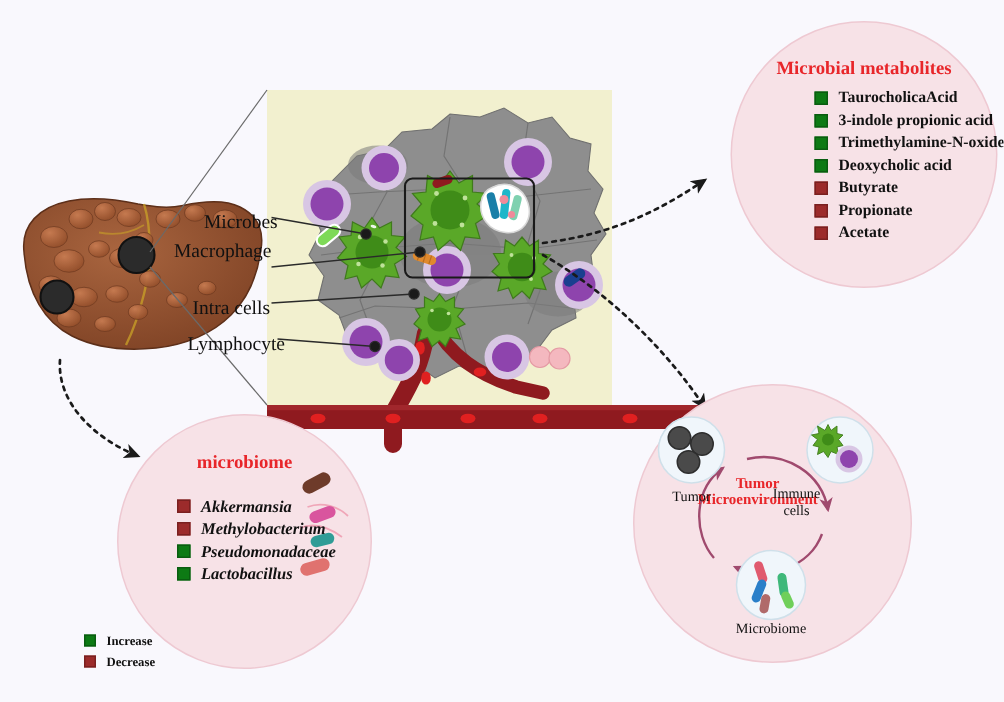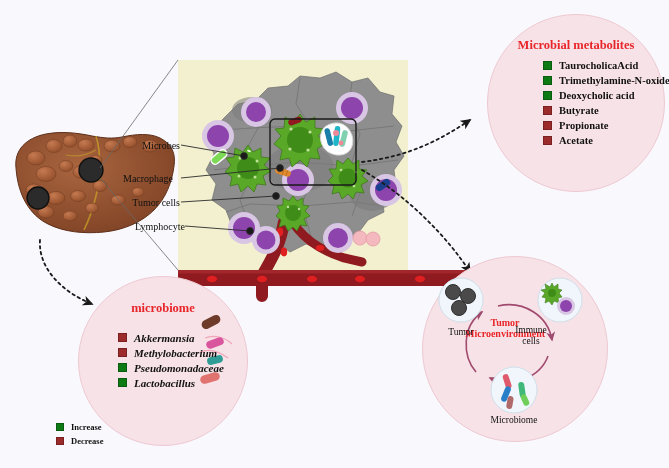--- a/index.html
+++ b/index.html
@@ -49,21 +49,21 @@
   .list-metab{left:507px;top:58px;width:160px;}
   .list-micro{left:82px;top:330px;width:160px;}
 
   
   .legend{left:20px;top:420px;}
   .legend .listrow{height:14px;}
   .legend .lbl{font-size:8.5px;}
   .legend .sq{width:8px;height:8px;}
 
   
-  .callout{font-size:10px;color:#111;white-space:nowrap;font-family:Liberation Serif, serif;}
+  .callout{font-size:13px;color:#111;white-space:nowrap;font-family:Liberation Serif, serif;}
 
   
   .tme-lbl{font-size:9.5px;color:#111;text-align:center;white-space:nowrap;}
   .tme-center{
     color:#e8262a;font-weight:bold;font-size:10px;text-align:center;
     line-height:11px;
   }
 </style>
 </head>
 <body>
@@ -439,20 +439,24 @@
   </svg>
 
   <div class="abs ttl ttl-metab">Microbial metabolites</div>
   <div class="abs list-metab">
     <div class="listrow">
       <span class="sq up"></span>
       <span class="lbl">TaurocholicaAcid</span>
     </div>
     <div class="listrow">
       <span class="sq up"></span>
+      <span class="lbl">3-indole propionic acid</span>
+    </div>
+    <div class="listrow">
+      <span class="sq up"></span>
       <span class="lbl">Trimethylamine-N-oxide</span>
     </div>
     <div class="listrow">
       <span class="sq up"></span>
       <span class="lbl">Deoxycholic acid</span>
     </div>
     <div class="listrow">
       <span class="sq down"></span>
       <span class="lbl">Butyrate</span>
     </div>
@@ -493,22 +497,22 @@
     <div>Microenvironment</div>
   </div>
   <div class="abs tme-lbl" style="left:429px;top:327px;width:64px;">Tumor</div>
   <div class="abs tme-lbl" style="left:506px;top:325px;width:50px;line-height:11px;">
     <div>Immune</div>
     <div>cells</div>
   </div>
   <div class="abs tme-lbl" style="left:477px;top:415px;width:74px;">Microbiome</div>
 
   <div class="abs callout" style="left:136px;top:140px;text-align:right;width:44px;">Microbes</div>
-  <div class="abs callout" style="left:116px;top:173px;text-align:center;width:64px;">Macrophage</div>
-  <div class="abs callout" style="left:120px;top:197px;text-align:right;width:60px;">Tumor cells</div>
+  <div class="abs callout" style="left:116px;top:159px;text-align:center;width:64px;">Macrophage</div>
+  <div class="abs callout" style="left:120px;top:197px;text-align:right;width:60px;">Intra cells</div>
   <div class="abs callout" style="left:125px;top:221px;text-align:right;width:60px;">Lymphocyte</div>
 
   <div class="abs legend">
     <div class="listrow">
       <span class="sq up"></span>
       <span class="lbl">Increase</span>
     </div>
     <div class="listrow">
       <span class="sq down"></span>
       <span class="lbl">Decrease</span>

